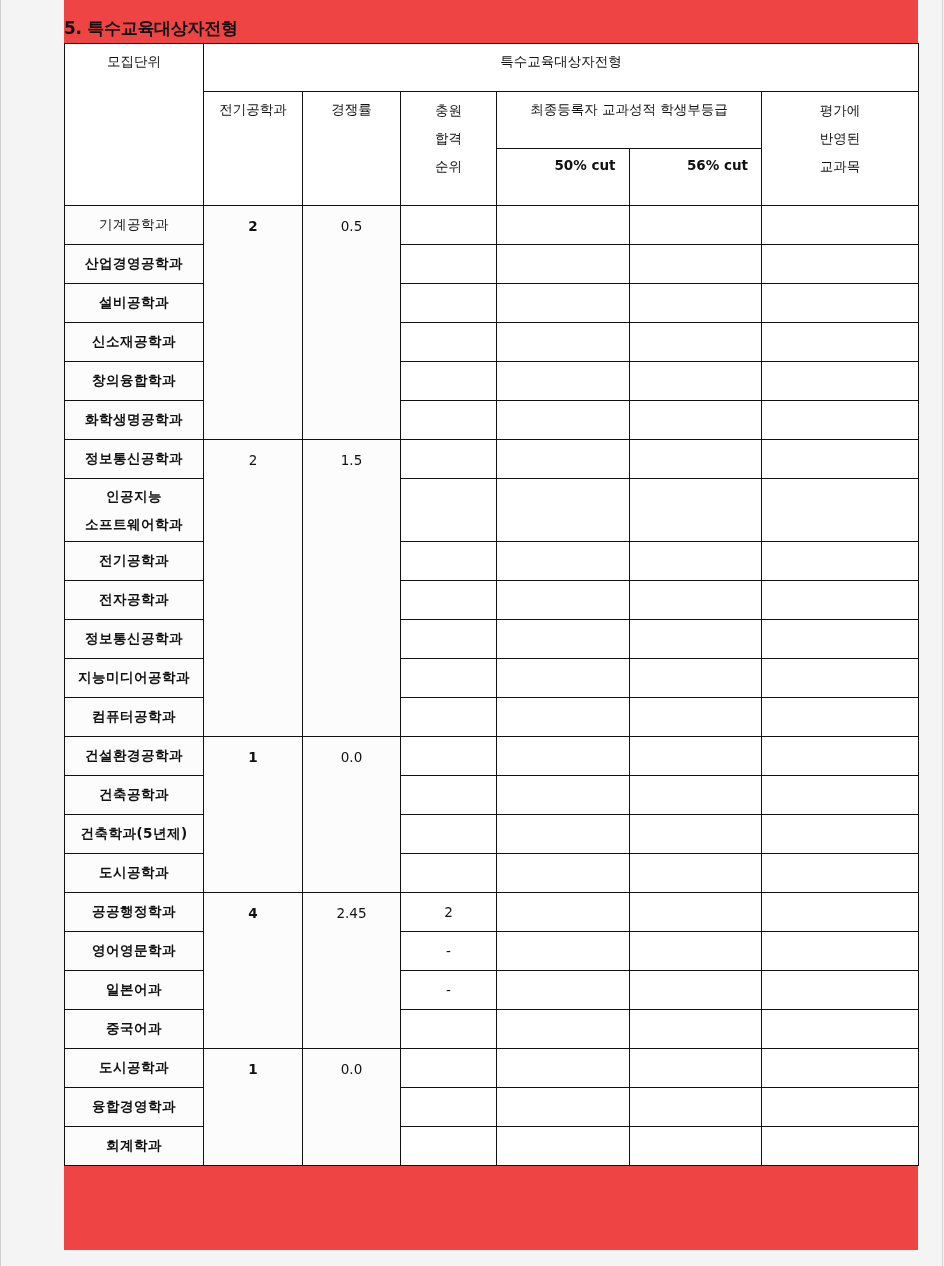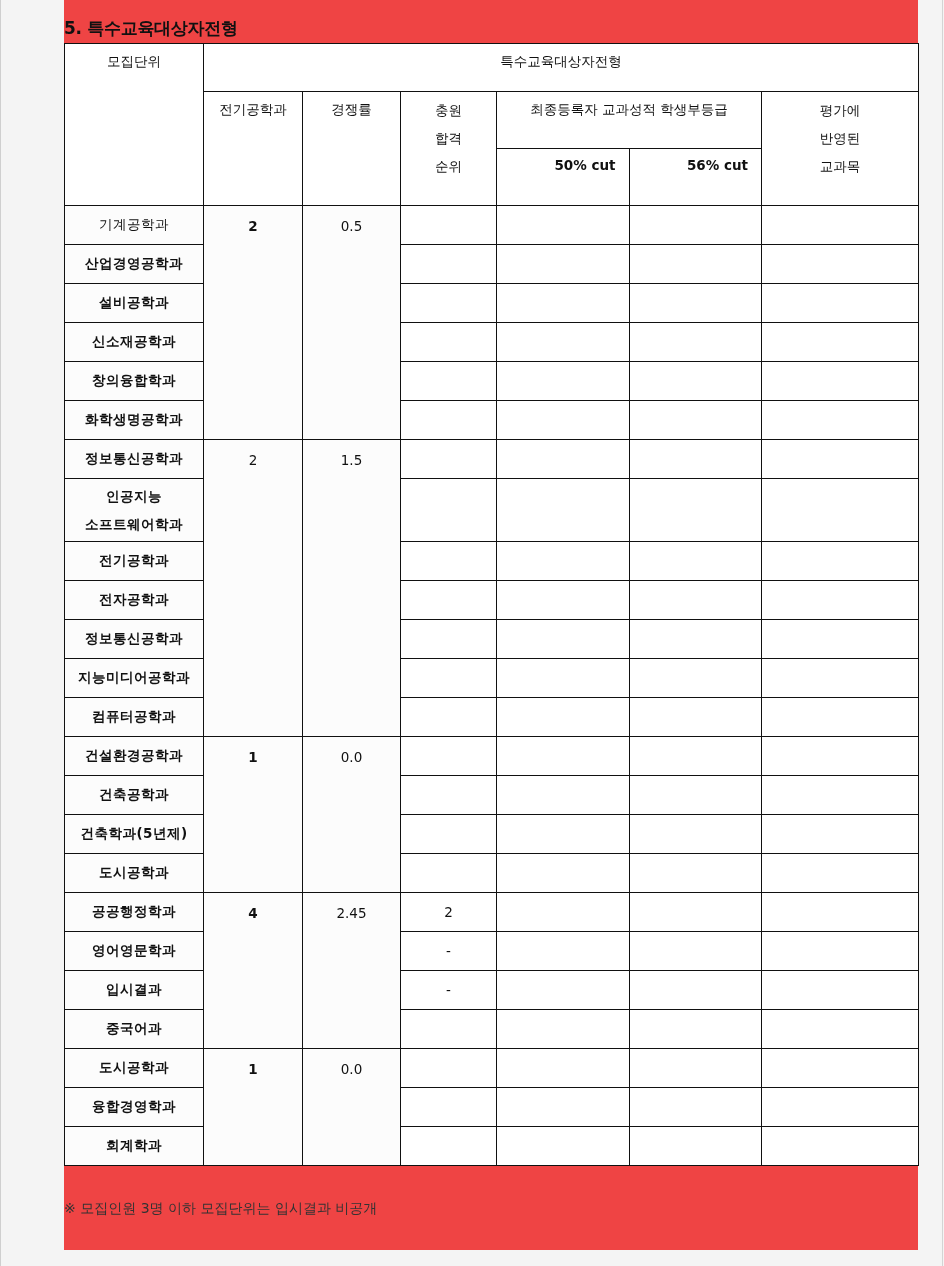--- a/index.html
+++ b/index.html
@@ -237,21 +237,21 @@
           <td class="empty"></td>
         </tr>
         <tr>
           <td class="dept">영어영문학과</td>
           <td class="rank">-</td>
           <td class="empty"></td>
           <td class="empty"></td>
           <td class="empty"></td>
         </tr>
         <tr>
-          <td class="dept">입시결과</td>
+          <td class="dept">일본어과</td>
           <td class="rank">-</td>
           <td class="empty"></td>
           <td class="empty"></td>
           <td class="empty"></td>
         </tr>
         <tr>
           <td class="dept">중국어과</td>
           <td class="rank"></td>
           <td class="empty"></td>
           <td class="empty"></td>
@@ -276,14 +276,13 @@
         <tr>
           <td class="dept">회계학과</td>
           <td class="rank"></td>
           <td class="empty"></td>
           <td class="empty"></td>
           <td class="empty"></td>
         </tr>
       </tbody>
   </table>
 
-  <div class="note">※ 모집인원 3명 이하 모집단위는 입시결과 비공개</div>
 </div>
 
 </body></html>

